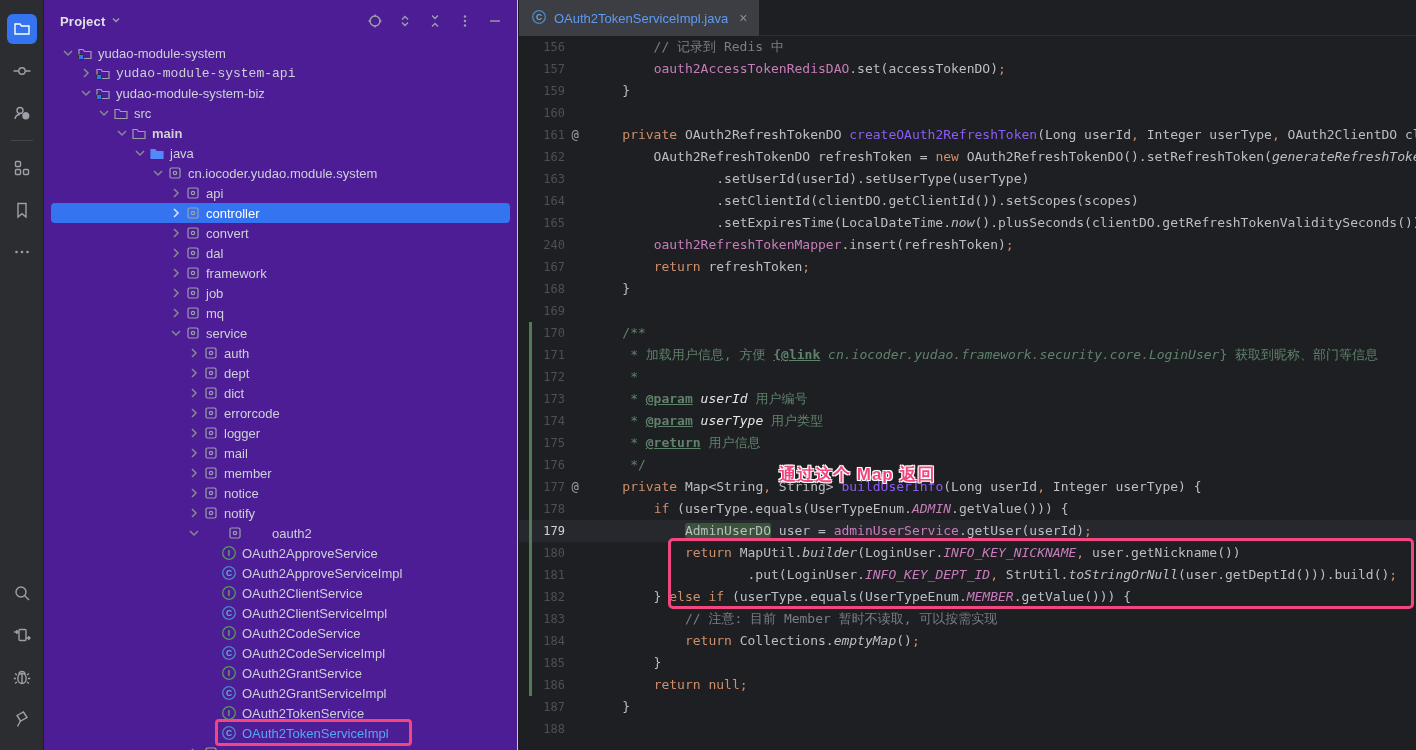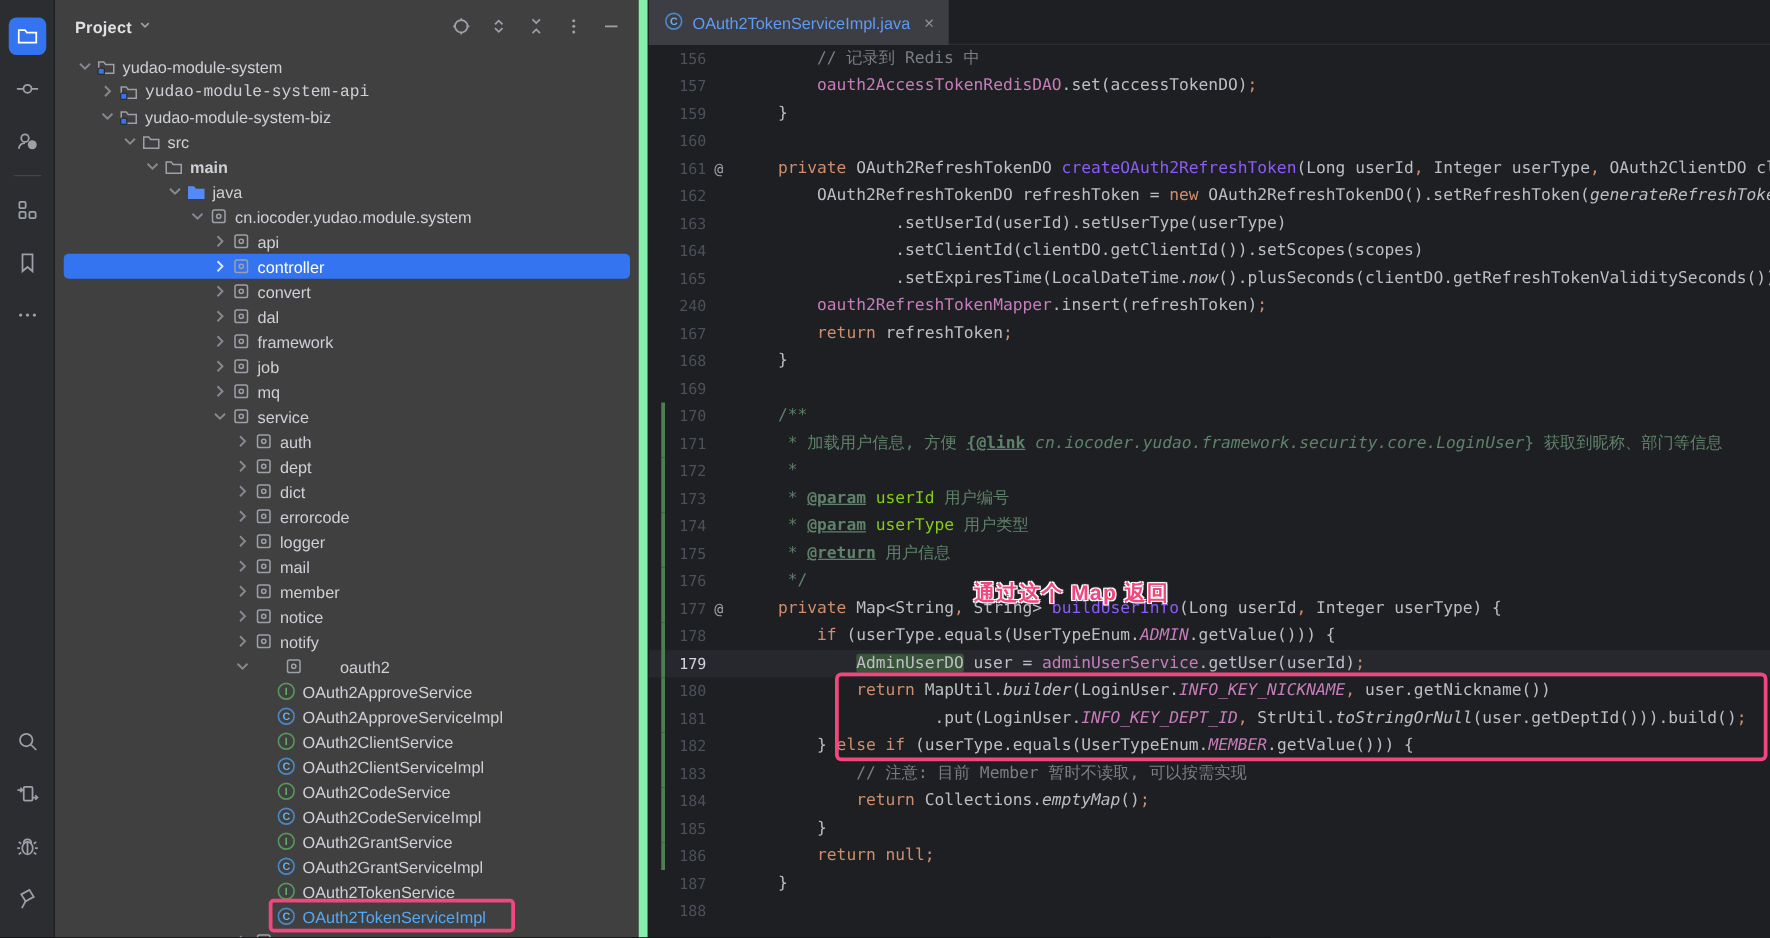--- a/index.html
+++ b/index.html
@@ -18,21 +18,21 @@
   .ab-icon{ width:30px; height:30px; margin:6px 0; border-radius:6px;
     display:flex; align-items:center; justify-content:center; cursor:pointer; }
   .ab-icon svg{ stroke:#9da0a8; fill:none; stroke-width:1.4; }
   .ab-icon.active{ background:#3574f0; }
   .ab-icon.active svg{ stroke:#ffffff; }
   .ab-sep{ width:22px; height:1px; background:#43454a; margin:6px 0; }
   .ab-spacer{ flex:1; }
   
   #project-panel{
     position:absolute; left:44px; top:0; width:474px; height:750px;
-    background:#404040; border-right:7px solid #86efac; overflow:hidden;
+    background:#4c1d95; border-right:1px solid #86efac; overflow:hidden;
   }
   #panel-header{
     height:42px; display:flex; align-items:center; padding:0 10px 0 16px;
   }
   #panel-title{ font-weight:bold; color:#dfe1e5; letter-spacing:.2px; }
   .hdr-chev{ margin-left:5px; }
   .hdr-chev svg, .tb-icon svg{ stroke:#9da0a8; fill:none; stroke-width:1.4; }
   #panel-toolbar{ margin-left:auto; display:flex; align-items:center; gap:6px; }
   .tb-icon{ width:24px; height:24px; display:flex; align-items:center; justify-content:center;
     border-radius:4px; cursor:pointer; }
@@ -67,21 +67,21 @@
   .num{ display:inline-block; width:46px; text-align:right; color:#4b5059; font-size:12px; }
   .cl.cur .num{ color:#d1d4da; }
   .gico{ display:inline-block; width:20px; text-align:center; color:#9da0a8; font-size:12px; }
   .ct{ flex:1; overflow:hidden; height:22px; line-height:22px; }
   .k{ color:#cf8e6d; } .t{ color:#bcbec4; } .m{ color:#8b5cf6; }
   .f{ color:#c77dbb; } .ci{ color:#c77dbb; font-style:italic; }
   .si{ color:#bcbec4; font-style:italic; }
   .c{ color:#7a7e85; } .d{ color:#5f826b; }
   .di{ color:#5f826b; font-style:italic; }
   .dt{ color:#5f826b; font-weight:bold; text-decoration:underline; }
-  .dp{ color:#84cc16; }
+  .dp{ color:#e5e5e5; font-style:italic; }
   .hl{ color:#bcbec4; background:#39543a; border-radius:2px; }
   
   .anno{ position:absolute; pointer-events:none; z-index:50; }
   #anno-tree-box{ left:215px; top:719px; width:197px; height:27px;
     border:3px solid #f2477e; border-radius:4px; }
   #anno-code-box{ left:668px; top:538px; width:746px; height:71px;
     border:3px solid #f2477e; border-radius:5px; }
   #anno-text{ left:779px; top:463px; font-size:17px; font-weight:bold; color:#f2477e;
     letter-spacing:1px;
     text-shadow:-1px -1px 0 #fff, 1px -1px 0 #fff, -1px 1px 0 #fff, 1px 1px 0 #fff, 0 0 2px #fff; }

